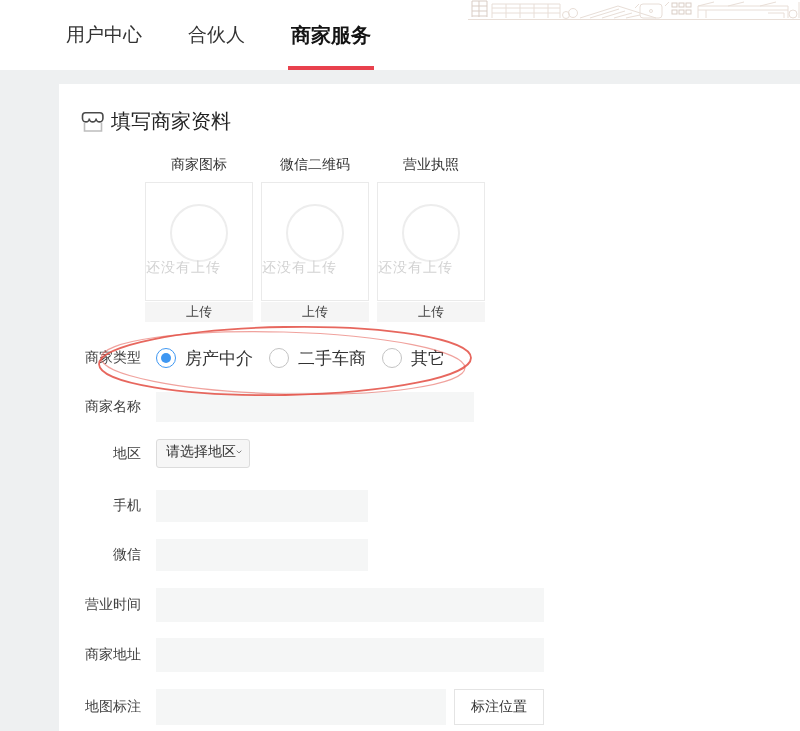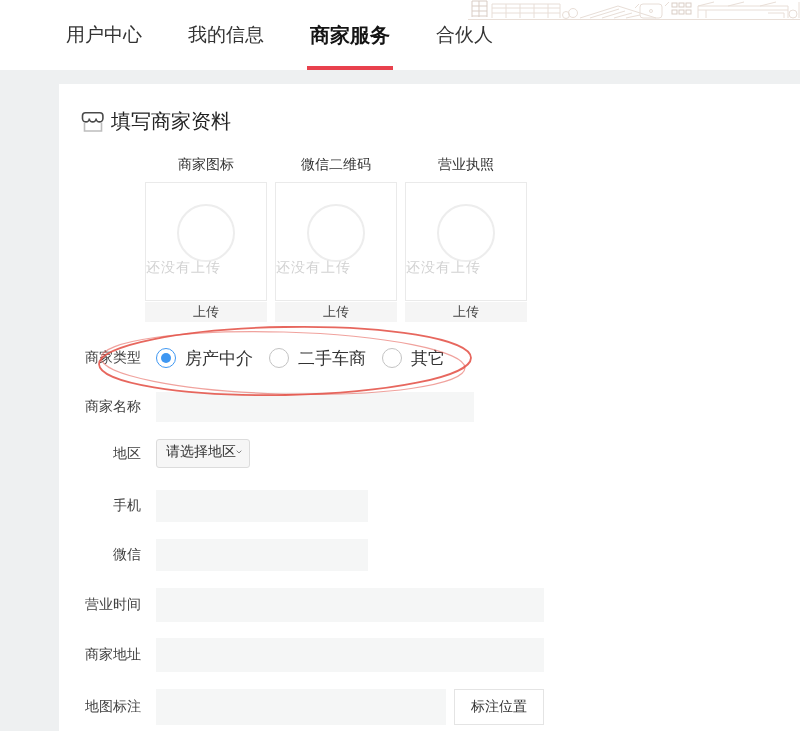--- a/index.html
+++ b/index.html
@@ -15,21 +15,21 @@
   .tabs{position:absolute;left:65px;top:0;height:70px;display:flex;align-items:center;gap:44px;}
   .tab{position:relative;font-size:19px;color:#333;cursor:pointer;padding:0 1px;height:70px;display:flex;align-items:center;}
   .tab.active{font-size:20px;font-weight:bold;color:#141414;}
   .tab-underline{position:absolute;left:-2px;right:-2px;bottom:0;height:4px;background:#e8414d;}
   
   .card{position:absolute;left:59px;top:84px;width:741px;height:647px;background:#fff;}
   .heading{position:absolute;left:21px;top:24px;display:flex;align-items:center;gap:5px;}
   .heading-title{font-size:20px;font-weight:500;color:#222;}
   
   .uploads{position:absolute;left:86px;top:70px;display:flex;gap:8px;}
-  .upload-col{width:122px;}
+  .upload-col{width:108px;}
   .upload-label{height:20px;line-height:20px;text-align:center;font-size:14px;color:#333;margin-bottom:8px;}
   .upload-box{height:117px;border:1px solid #eaeaea;background:#fff;position:relative;cursor:pointer;}
   .upload-circle{position:absolute;left:50%;top:21px;transform:translateX(-50%);
     width:54px;height:54px;border:2px solid #ededed;border-radius:50%;}
   .upload-empty{position:absolute;left:0;right:0;top:76px;text-align:left;
     font-size:14px;color:#d2d2d2;letter-spacing:1px;}
   .upload-btn{margin-top:1px;height:20px;line-height:20px;background:#f5f5f5;
     text-align:center;font-size:13px;color:#444;cursor:pointer;}
   
   .form-row{position:absolute;left:24px;display:flex;align-items:center;}
@@ -83,28 +83,25 @@
       <path d="M230 18 V6 H320 V18 M230 10 H320 M230 6 L246 2 M260 6 L276 2 M292 6 L308 2 M238 10 V18 M300 13 h16 v5"></path>
       <circle cx="325" cy="14" r="4"></circle>
       <path d="M331 2 v16 M0 19.5 H332"></path>
     </g>
   </svg>
   <div class="tabs">
     <div class="tab">
       <span>用户中心</span>
     </div>
     <div class="tab">
-      <span>我的信息</span>
+      <span>合伙人</span>
     </div>
     <div class="tab active">
       <span>商家服务</span>
       <i class="tab-underline"></i>
-    </div>
-    <div class="tab">
-      <span>合伙人</span>
     </div>
   </div>
 </div>
 
 <div class="card">
 
   <div class="heading">
     <svg width="26" height="26" viewBox="0 0 26 26">
       <path d="M2.5 9.5 a3.4 3.4 0 0 0 6.8 0 a3.4 3.4 0 0 0 6.8 0 a3.4 3.4 0 0 0 6.8 0 v-2.8 a3 3 0 0 0 -3 -3 h-14.4 a3 3 0 0 0 -3 3 z" fill="none" stroke="#4a4a4a" stroke-width="1.6"></path>
       <path d="M4.5 13.5 v8.5 h17 v-8.5" fill="none" stroke="#bdbdbd" stroke-width="1.6"></path>

